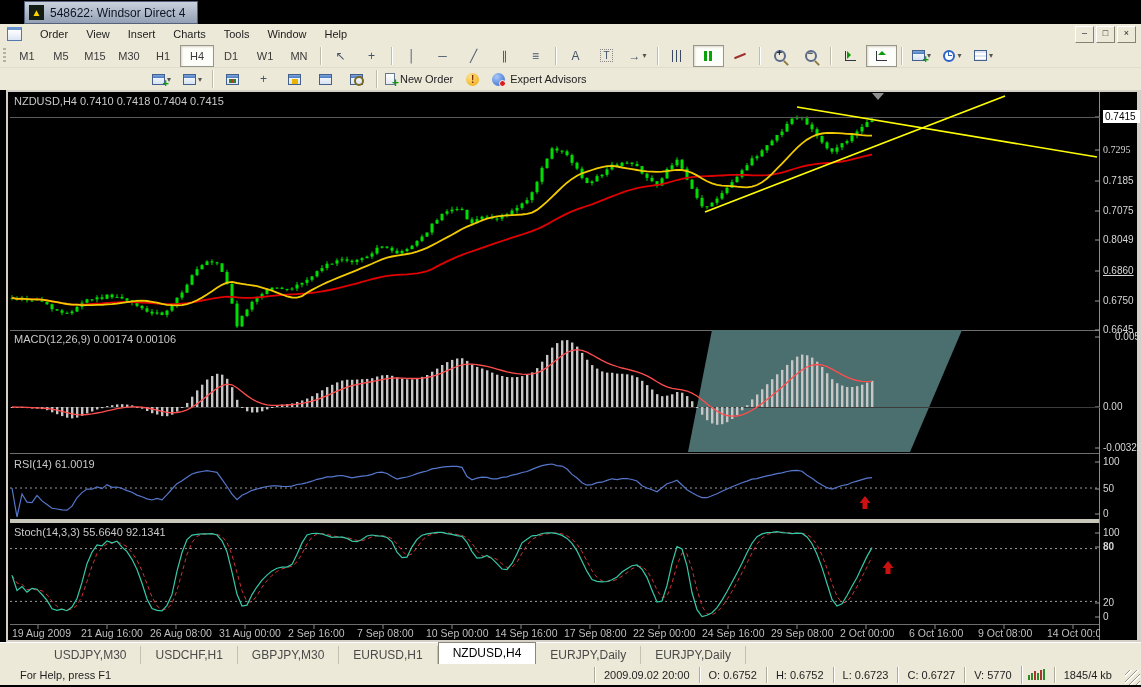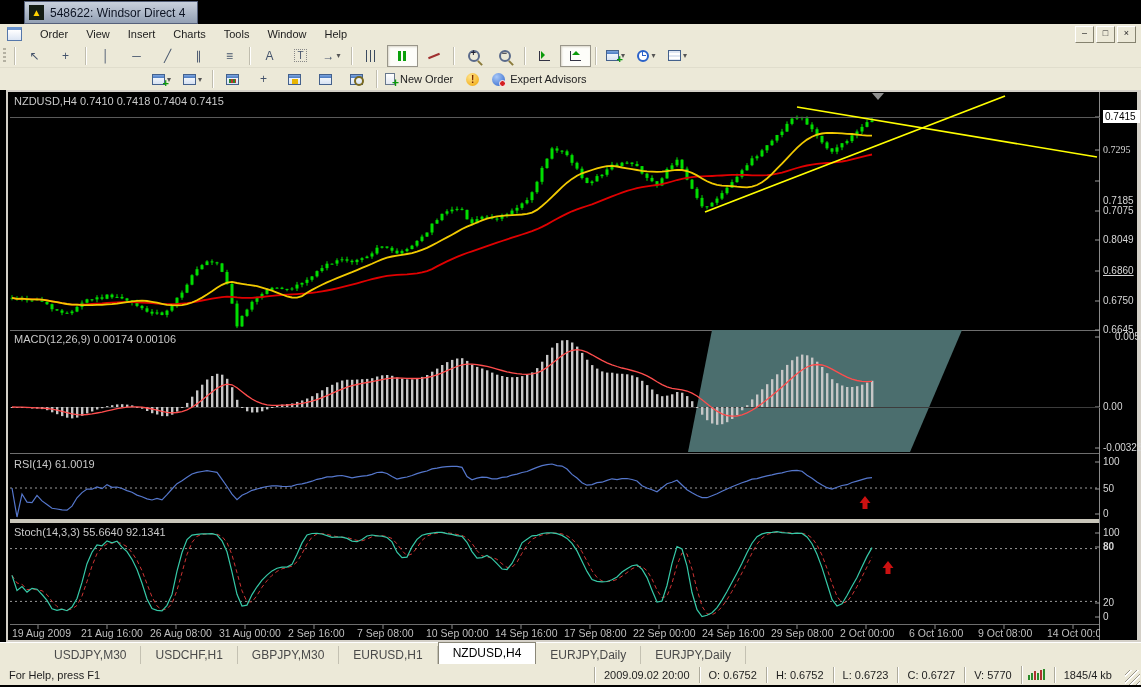--- a/index.html
+++ b/index.html
@@ -81,21 +81,21 @@
   #curPrice{position:absolute;left:0;top:18px;width:35px;height:13px;background:#fff;color:#000;
       font-size:10px;line-height:13px;padding-left:2px;z-index:6}
   
   .tabbar{position:absolute;top:642px;left:0;width:100%;height:22px;background:#ece9d8;border-top:1px solid #fff;
       display:flex;align-items:flex-end;padding-left:40px;box-sizing:border-box}
   .tab{height:18px;line-height:18px;padding:0 14px;font-size:12px;color:#4a4a4a;border-right:1px solid #c4c1b2}
   .tab.active{background:#fff;border:1px solid #8a8778;border-bottom:none;color:#000;height:21px;line-height:21px}
   
   .statusbar{position:absolute;top:664px;left:0;width:100%;height:21px;background:#ece9d8;display:flex;
       align-items:center;font-size:11px;color:#1e1e1e;box-sizing:border-box}
-  .status-help{flex:1;padding-left:9px}
+  .status-help{flex:1;padding-left:20px}
   .sec{padding:2px 9px;border-left:1px solid #aeab9c;box-shadow:inset 1px 0 0 #fff;white-space:nowrap}
   .sec.icon{padding:2px 6px}
   .grip-r{width:15px;height:15px;margin:0 1px 0 4px;align-self:flex-end;
       background:repeating-linear-gradient(135deg,transparent 0 3px,#9a978a 3px 4px,#fff 4px 5px)}
 </style>
 </head>
 <body>
 
 <div class="titlebar">
   <div class="title-chip">
@@ -117,20 +117,31 @@
     </span>
   <span class="mdi">
     <span class="mbtn">–</span>
     <span class="mbtn">□</span>
     <span class="mbtn">×</span>
   </span>
 </div>
 
 <div class="toolbar" id="toolbar1">
   <span class="grip"></span>
+  <span id="tfButtons" style="display:flex">
+      <span class="tbtn tf">M1</span>
+      <span class="tbtn tf">M5</span>
+      <span class="tbtn tf">M15</span>
+      <span class="tbtn tf">M30</span>
+      <span class="tbtn tf">H1</span>
+      <span class="tbtn tf active">H4</span>
+      <span class="tbtn tf">D1</span>
+      <span class="tbtn tf">W1</span>
+      <span class="tbtn tf">MN</span>
+    </span>
   <span class="sep"></span>
   <span class="tbtn">
       <span class="glyph">↖</span>
     </span>
   <span class="tbtn">
       <span class="glyph">+</span>
     </span>
   <span class="sep"></span>
   <span class="tbtn">
       <span class="glyph">│</span>
@@ -841,21 +852,21 @@
 
 <span class="hdr" style="left:14px;top:95px">NZDUSD,H4  0.7410 0.7418 0.7404 0.7415</span>
 <span class="hdr" style="left:14px;top:333px">MACD(12,26,9) 0.00174 0.00106</span>
 <span class="hdr" style="left:14px;top:458px">RSI(14) 61.0019</span>
 <span class="hdr" style="left:14px;top:526px">Stoch(14,3,3) 55.6640 92.1341</span>
 
 <div id="axisCol">
   <span id="curPrice">0.7415</span>
 <span class="" style="top: 19px;">0.7415</span>
     <span class="" style="top: 52px; font-family: Liberation Serif, serif;">0.7295</span>
-    <span class="" style="top: 83px; margin-top: 20px;">0.7185</span>
+    <span class="" style="top: 83px;">0.7185</span>
     <span class="" style="top: 113px;">0.7075</span>
     <span class="" style="top: 142px;">0.8049</span>
     <span class="" style="top: 173px; text-decoration: underline;">0.6860</span>
     <span class="" style="top: 203px;">0.6750</span>
     <span class="" style="top: 232px;">0.6645</span>
     <span class="" style="top: 239px; padding-left: 12px;">0.00554</span>
     <span class="" style="top: 309px;">0.00</span>
     <span class="" style="top: 350px;">-0.00323</span>
     <span class="" style="top: 364px;">100</span>
     <span class="" style="top: 391px;">50</span>

